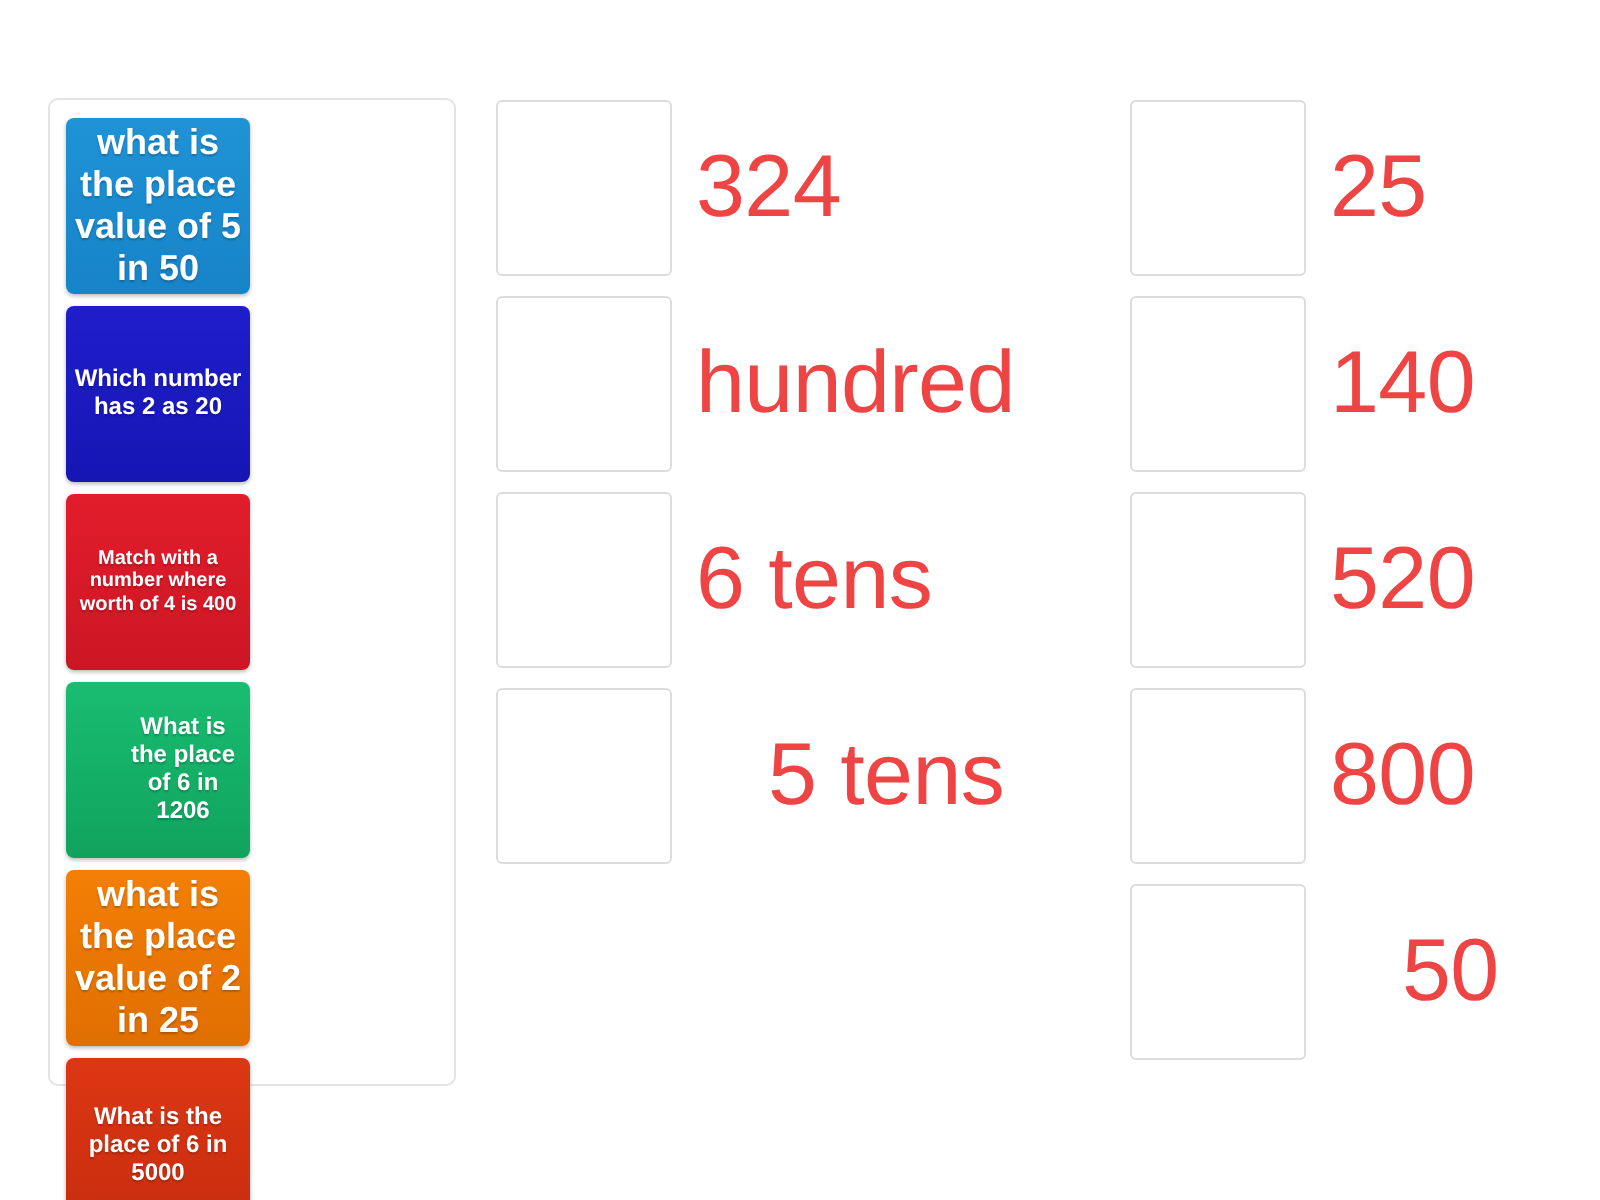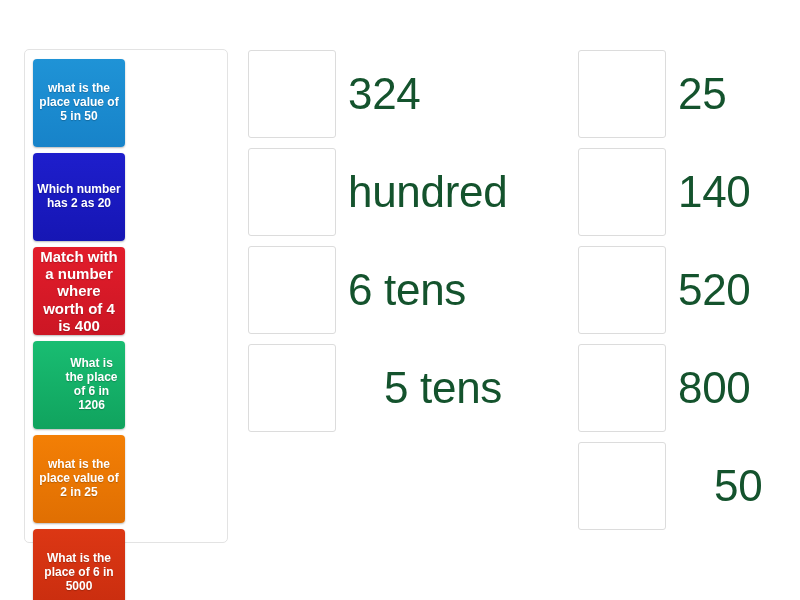--- a/index.html
+++ b/index.html
@@ -53,30 +53,30 @@
     padding: 2px 3px;
     box-shadow: 0 1px 2px rgba(0,0,0,0.28);
     text-shadow: 0 1px 1px rgba(0,0,0,0.22);
     cursor: move;
     user-select: none;
     overflow: hidden;
   }
   .tile span { display: block; width: 100%; }
 
   .fs-15 { font-size: 12px; }
-  .fs-14 { font-size: 12px; }
-  .fs-11 { font-size: 15px; }
+  .fs-14 { font-size: 18px; }
+  .fs-11 { font-size: 10px; }
 
   
   .answer-col {
     position: absolute;
     top: 49px;
   }
   #col-middle { left: 248px; width: 318px; }
-  #col-right  { left: 578px; width: 215px; }
+  #col-right  { left: 565px; width: 215px; }
 
   .answer-row {
     display: flex;
     align-items: center;
     height: 90px;
     margin-bottom: 8px;
   }
   .answer-row:last-child { margin-bottom: 0; gap: 36px; }
 
   .dropzone {
@@ -85,21 +85,21 @@
     border: 1px solid #dcdcdc;
     border-radius: 3px;
     background: #ffffff;
     box-sizing: border-box;
     flex: 0 0 auto;
   }
 
   .answer-label {
     margin-left: 12px;
     font-size: 44px;
-    color: #14532d;
+    color: #ef4444;
     font-weight: 400;
     line-height: 1;
     white-space: nowrap;
     letter-spacing: -0.3px;
   }
 </style>
 </head>
 <body>
 
 <div id="stage">

